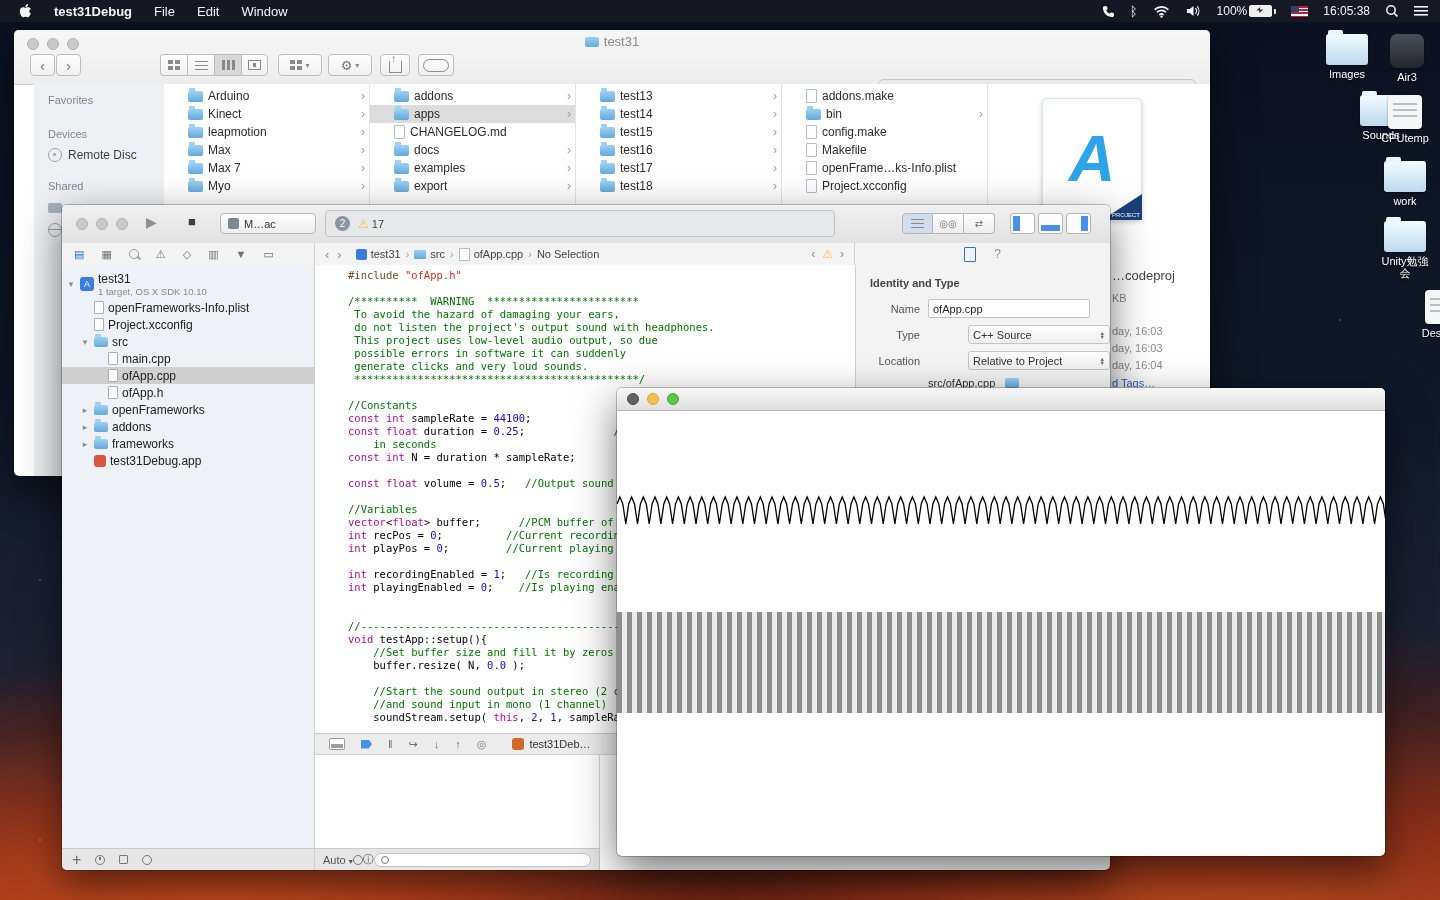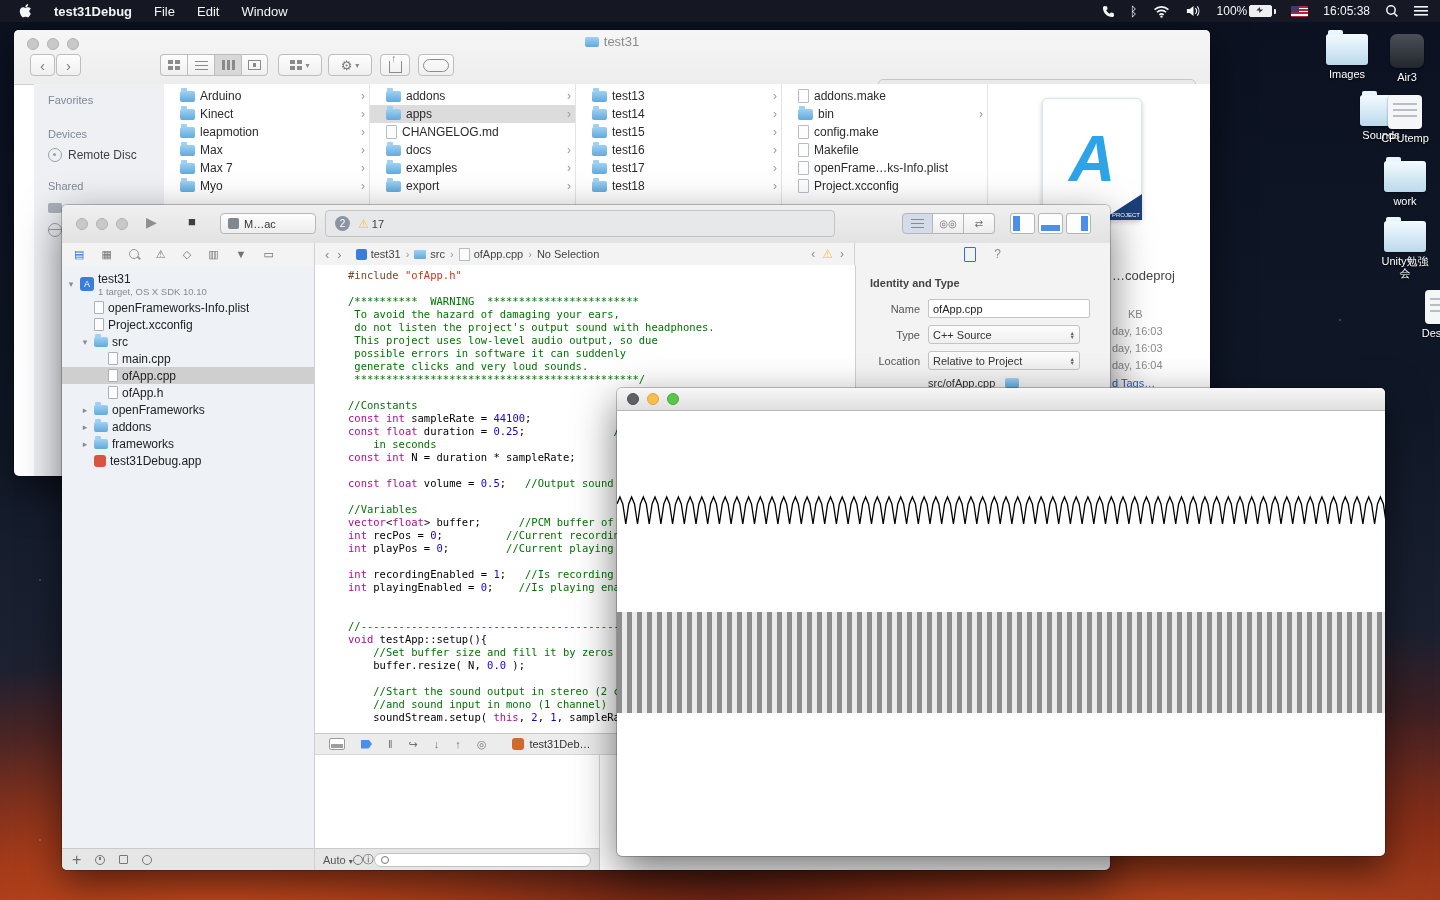--- a/index.html
+++ b/index.html
@@ -91,21 +91,21 @@
   .fsb-title{font-size:11px;color:#7f8897;margin:10px 0 3px 14px;}
   .fsb-item{display:flex;align-items:center;gap:6px;height:23px;padding-left:14px;font-size:12px;color:#3c3f44;}
   .sbic{width:14px;height:14px;flex:none;}
   .sbic.disc{border:1.5px solid #9aa1ab;border-radius:50%;box-sizing:border-box;position:relative;}
   .sbic.disc::after{content:"";position:absolute;left:4px;top:4px;width:3px;height:3px;border-radius:50%;background:#9aa1ab;}
   .sbic.display{background:#aab1bb;border-radius:2px;height:10px;margin-top:2px;}
   .sbic.globe{border:1.5px solid #9aa1ab;border-radius:50%;box-sizing:border-box;background:
      linear-gradient(transparent 5px,#9aa1ab 5px,#9aa1ab 6px,transparent 6px);}
   .f-cols{position:absolute;left:150px;top:54px;right:0;bottom:0;background:#fff;}
   .fcol{position:absolute;top:0;bottom:0;width:206px;border-right:1px solid #e4e4e4;padding-top:3px;box-sizing:border-box;}
-  .frow{display:flex;align-items:center;height:18px;padding:0 4px 0 16px;gap:5px;font-size:12px;color:#2b2b2b;}
+  .frow{display:flex;align-items:center;height:18px;padding:0 4px 0 24px;gap:5px;font-size:12px;color:#2b2b2b;}
   .frow.sel{background:#dcdcdc;}
   .flbl{flex:1;white-space:nowrap;overflow:hidden;}
   .fchev{color:#9a9a9a;font-size:12px;}
   .ficon{flex:none;}
   .ficon.folder{width:15px;height:11px;border-radius:2px;background:linear-gradient(#9fd1f2,#62a9dc);position:relative;}
   .ficon.folder::before{content:"";position:absolute;top:-3px;left:1px;width:6px;height:3px;border-radius:1px 1px 0 0;background:#9fd1f2;}
   .ficon.file{width:11px;height:14px;background:#fdfdfd;border:1px solid #b6bcc4;border-radius:1px;box-sizing:border-box;}
   .f-preview{position:absolute;left:824px;top:0;bottom:0;width:222px;}
   .xcicon{position:absolute;left:54px;top:14px;width:98px;height:120px;background:#fff;border:1px solid #d5e5f2;
      border-radius:5px;box-shadow:0 2px 5px rgba(0,0,0,.2);display:flex;align-items:center;justify-content:center;}
@@ -192,21 +192,21 @@
   .tk-num{color:#1c00cf;}.tk-pl{color:#000;}
   
   .xc-insp{position:absolute;left:793px;top:60px;right:0;height:468px;background:#f3f3f3;border-left:1px solid #d0d0d0;
      box-sizing:border-box;font-size:11px;color:#333;}
   .insp-sec{font-weight:bold;margin:12px 0 10px 14px;color:#444;}
   .insp-row{display:flex;align-items:center;margin:7px 0 0 0;}
   .insp-lab{width:72px;text-align:right;color:#555;flex:none;padding-right:8px;box-sizing:border-box;}
   .xfield{width:152px;height:17px;border:1px solid #c4c4c4;border-radius:2px;background:#fff;font-size:11px;
      padding:0 4px;color:#222;font-family:"Liberation Sans",sans-serif;}
   .xdrop{width:152px;height:19px;border:1px solid #c4c4c4;border-radius:3px;background:linear-gradient(#fdfdfd,#efefef);
-     display:flex;align-items:center;padding:0 4px;box-sizing:border-box;justify-content:space-between;}
+     display:flex;align-items:center;padding:0 4px;box-sizing:border-box;justify-content:space-between;margin-left:40px;}
   .stepper{display:flex;flex-direction:column;font-size:5.5px;color:#666;line-height:4px;}
   .fold-btn{width:14px;height:10px;border-radius:2px;background:linear-gradient(#9fd1f2,#62a9dc);margin-left:10px;}
   
   .xc-dbgbar{position:absolute;left:253px;top:528px;right:0;height:22px;background:#ececec;border-top:1px solid #c9c9c9;
      border-bottom:1px solid #d6d6d6;display:flex;align-items:center;gap:16px;padding-left:14px;box-sizing:border-box;
      color:#6f6f6f;font-size:11px;}
   .bp-tag{width:11px;height:9px;background:#4a90e8;clip-path:polygon(0 0,70% 0,100% 50%,70% 100%,0 100%);}
   .pbtn{width:16px;height:12px;border:1px solid #9a9a9a;border-radius:2px;background:#fff;position:relative;box-sizing:border-box;}
   .pbtn.bb::after{content:"";position:absolute;left:1px;right:1px;bottom:1px;height:4px;background:#9f9f9f;}
   .dbg-tab{display:flex;align-items:center;gap:5px;margin-left:10px;color:#333;}
@@ -333,21 +333,21 @@
   <div class="f-cols" id="fcols">
     <div class="f-preview">
       <div class="xcicon">
         <span class="bigA">A</span>
         <span class="fold">
             <span>PROJECT</span>
           </span>
       </div>
       <div id="fpr-lines">
           <div class="fp-line fp-name" style="top: 184px;">…codeproj</div>
-          <div class="fp-line" style="top: 224px; padding-left: 16px;">KB</div>
+          <div class="fp-line" style="top: 208px;">KB</div>
           <div class="fp-line" style="top: 241px;">day, 16:03</div>
           <div class="fp-line" style="top: 258px;">day, 16:03</div>
           <div class="fp-line" style="top: 275px;">day, 16:04</div>
           <div class="fp-line fp-tags" style="top: 293px;">d Tags…</div>
         </div>
     </div>
   <div class="fcol" style="left: 0px;">
         <div class="frow">
           <span class="ficon folder"></span>
           <span class="flbl">Arduino</span>

